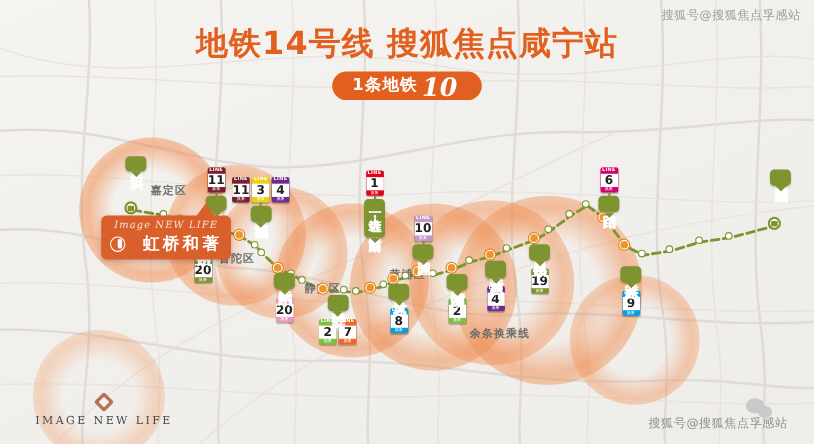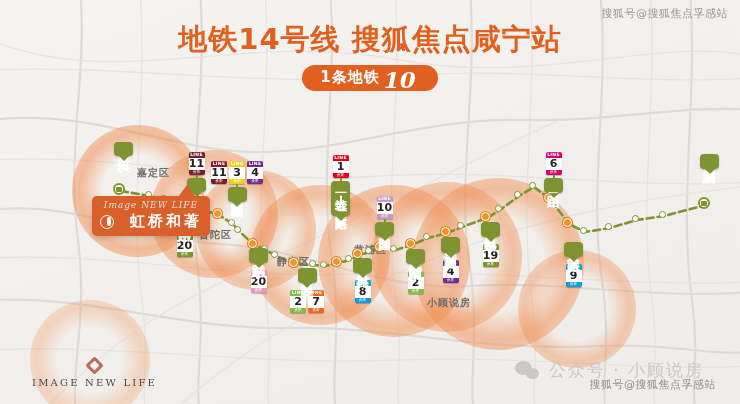--- a/index.html
+++ b/index.html
@@ -161,21 +161,21 @@
                L370,252 L381,248 L395,250 L412,245 L428,238 L447,233 L462,227 L487,218 L500,210
                L519,196 L534,187 L550,199 L569,224 L585,232 L610,228 L637,220 L664,216 L706,205" fill="none" stroke="#7d9430" stroke-width="2.6" stroke-dasharray="7 4" stroke-linecap="round" stroke-linejoin="round"></path>
     </svg>
   </div>
 
   <div id="district-layer">
       <div class="district" style="left: 137px; top: 166px;">嘉定区</div>
       <div class="district" style="left: 199px; top: 228px;">普陀区</div>
       <div class="district" style="left: 277px; top: 255px;">静安区</div>
       <div class="district" style="left: 354px; top: 243px;">黄浦区</div>
-      <div class="district" style="left: 427px; top: 296px;">小顾说房</div>
+      <div class="district" style="left: 427px; top: 296px;">余条换乘线</div>
     </div>
 
   <div id="node-layer">
       <div class="node plain" style="left: 145px; top: 191px;"></div>
       <div class="node plain" style="left: 160px; top: 195px;"></div>
       <div class="node plain" style="left: 202px; top: 206px;"></div>
       <div class="node plain" style="left: 228px; top: 219px;"></div>
       <div class="node plain" style="left: 234px; top: 226px;"></div>
       <div class="node plain" style="left: 261px; top: 245px;"></div>
       <div class="node plain" style="left: 271px; top: 251px;"></div>
@@ -397,21 +397,20 @@
     </div>
   </div>
 
   <div class="wm-top">搜狐号@搜狐焦点孚感站</div>
 
   <div class="wechat-brand">
     <span class="wechat-icon">
       <span class="b1"></span>
         <span class="b2"></span>
     </span>
-    <span>公众号 · 小顾说房</span>
   </div>
 
   <div class="wm-bot">搜狐号@搜狐焦点孚感站</div>
 
   <div class="brand">
     <div class="brand-mark"></div>
     <div class="brand-text">IMAGE NEW LIFE</div>
   </div>
 
 </div>

